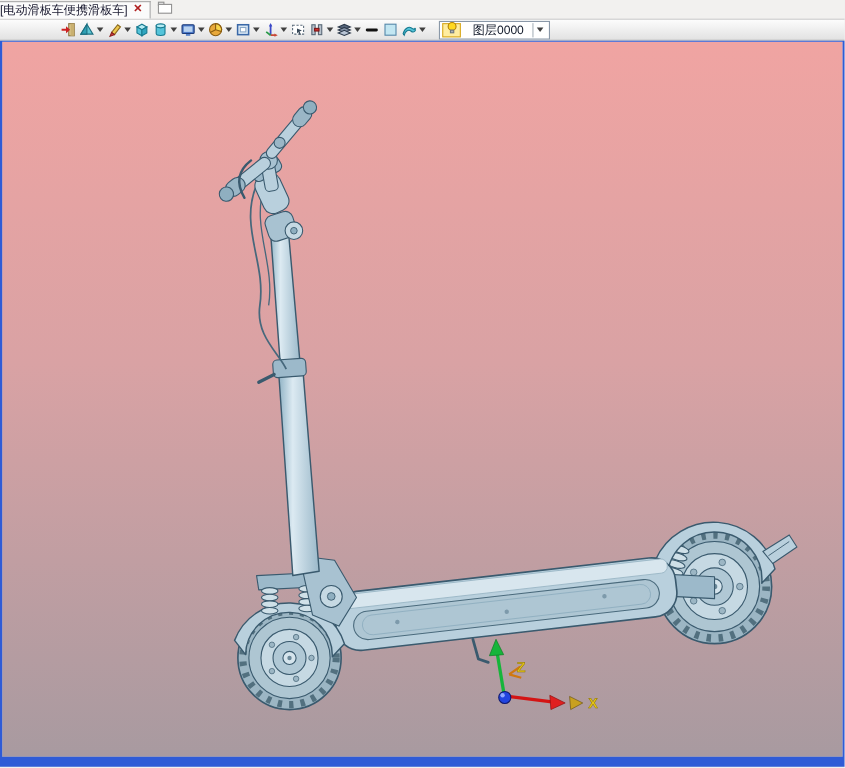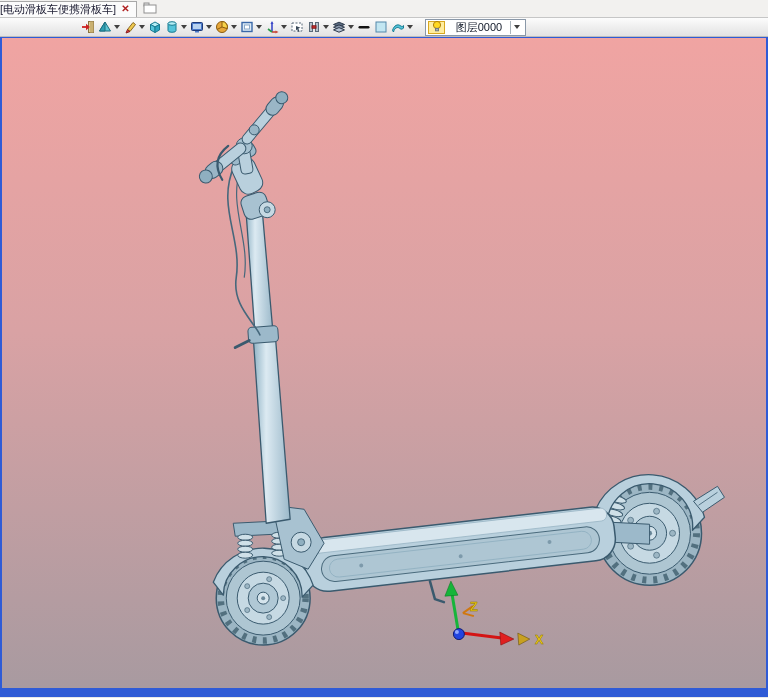--- a/index.html
+++ b/index.html
@@ -11,21 +11,21 @@
             display: flex; align-items: center; overflow: hidden; }
   .tab { display: flex; align-items: center; gap: 5px; height: 16px; padding: 0 6px;
          margin-left: -7px; background: #fbfbfb; border: 1px solid #a8a8a8; border-bottom: none;
          font-size: 11px; color: #1a1a30; white-space: nowrap; }
   .tab-close { color: #b02020; font-weight: bold; font-size: 10px; line-height: 10px; cursor: default; }
   .newtab-btn { margin-left: 6px; display: flex; align-items: center; }
 
   
   .toolbar { height: 19px; background: linear-gradient(#fcfcfc, #e2e2e2);
              border-bottom: 1px solid #bdbdbd; display: flex; align-items: center;
-             padding-left: 80px; }
+             padding-left: 54px; }
   .tbtn { display: flex; align-items: center; height: 17px; padding: 0 1px; margin-right: 1px; }
   .tbtn svg { display: block; }
   .dda { width: 0; height: 0; border-left: 3px solid transparent; border-right: 3px solid transparent;
          border-top: 4px solid #404040; margin-left: 2px; }
   .combo { display: flex; align-items: center; border: 1px solid #8a98a8; background: #ffffff;
            height: 17px; margin-left: 10px; padding: 1px 2px; }
   .bulb-btn { width: 17px; height: 13px; background: #ffeda0; border: 1px solid #d8a820;
               display: flex; align-items: center; justify-content: center; margin-right: 3px; }
   .combo-label { font-size: 11px; color: #101828; width: 62px; overflow: hidden; white-space: nowrap; }
   .combo-arrow { width: 13px; height: 13px; border-left: 1px solid #aab4bc;

